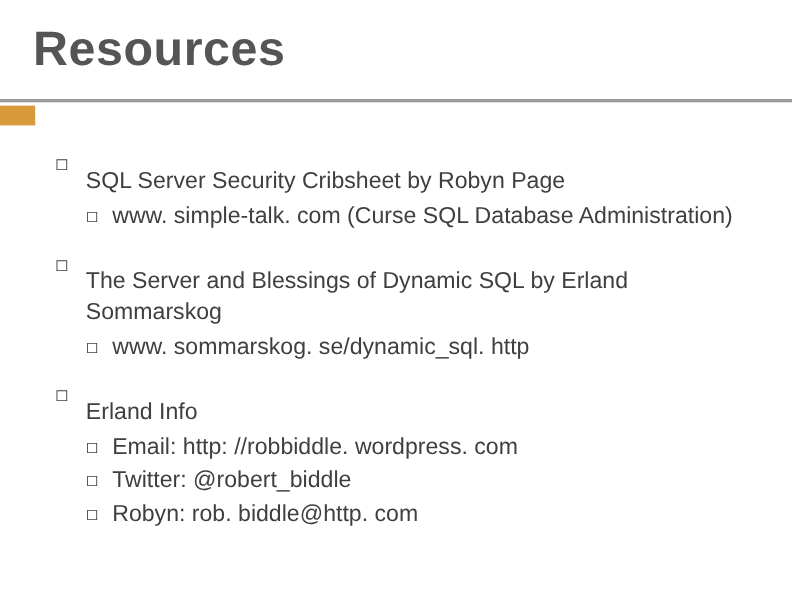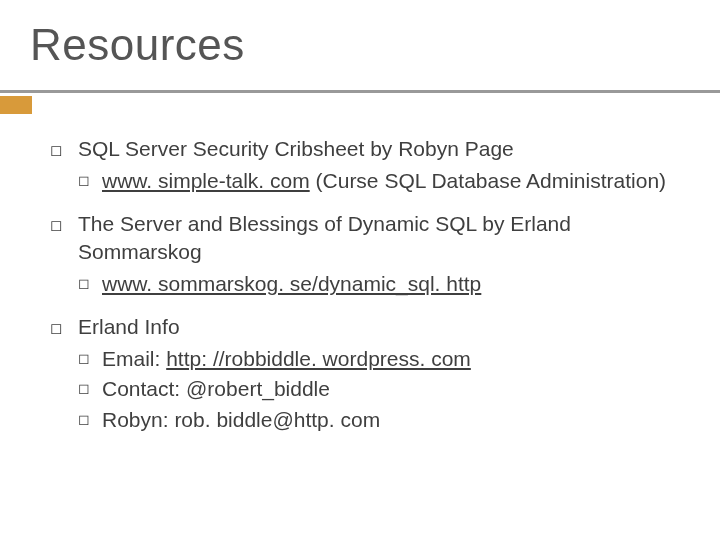--- a/index.html
+++ b/index.html
@@ -18,21 +18,21 @@
     height: 540px;
     box-sizing: border-box;
   }
   .title {
     position: absolute;
     left: 30px;
     top: 20px;
     font-size: 44px;
     color: #555555;
     letter-spacing: 0.5px;
-    font-weight: 400;
+    font-weight: 700;
     text-align: center;
   }
   .sep {
     position: absolute;
     left: 0;
     top: 90px;
     width: 720px;
     height: 3px;
     background: #999999;
   }
@@ -59,41 +59,41 @@
     display: flex;
   }
   .l1-bullet {
     width: 28px;
     flex: 0 0 28px;
     font-size: 15px;
     padding-top: 5px;
   }
   .l1-text {
     flex: 1;
+    margin-top: 16px;
   }
   .l2-wrap {
     margin-left: 28px;
     margin-top: 4px;
     margin-bottom: 14px;
   }
   .l2 {
     display: flex;
     margin-bottom: 2px;
   }
   .l2-bullet {
     width: 24px;
     flex: 0 0 24px;
     font-size: 14px;
     padding-top: 4px;
   }
   .l2-text {
     flex: 1;
   }
   .link {
-    text-decoration: underline;
   }
 </style>
 </head>
 <body>
 
 <div class="slide">
   <div class="title">Resources</div>
   <div class="sep"></div>
   <div class="accent"></div>
 
@@ -137,21 +137,21 @@
       <div class="l2-wrap">
         <div class="l2">
           <div class="l2-bullet">◻</div>
           <div class="l2-text">
             <span>Email: </span><span class="link">http: //robbiddle. wordpress. com</span>
           </div>
         </div>
         <div class="l2">
           <div class="l2-bullet">◻</div>
           <div class="l2-text">
-            <span>Contact: </span><span>@robert_biddle</span>
+            <span>Twitter: </span><span>@robert_biddle</span>
           </div>
         </div>
         <div class="l2">
           <div class="l2-bullet">◻</div>
           <div class="l2-text">
             <span>Robyn: </span><span>rob. biddle@http. com</span>
           </div>
         </div>
       </div>
     </div>

